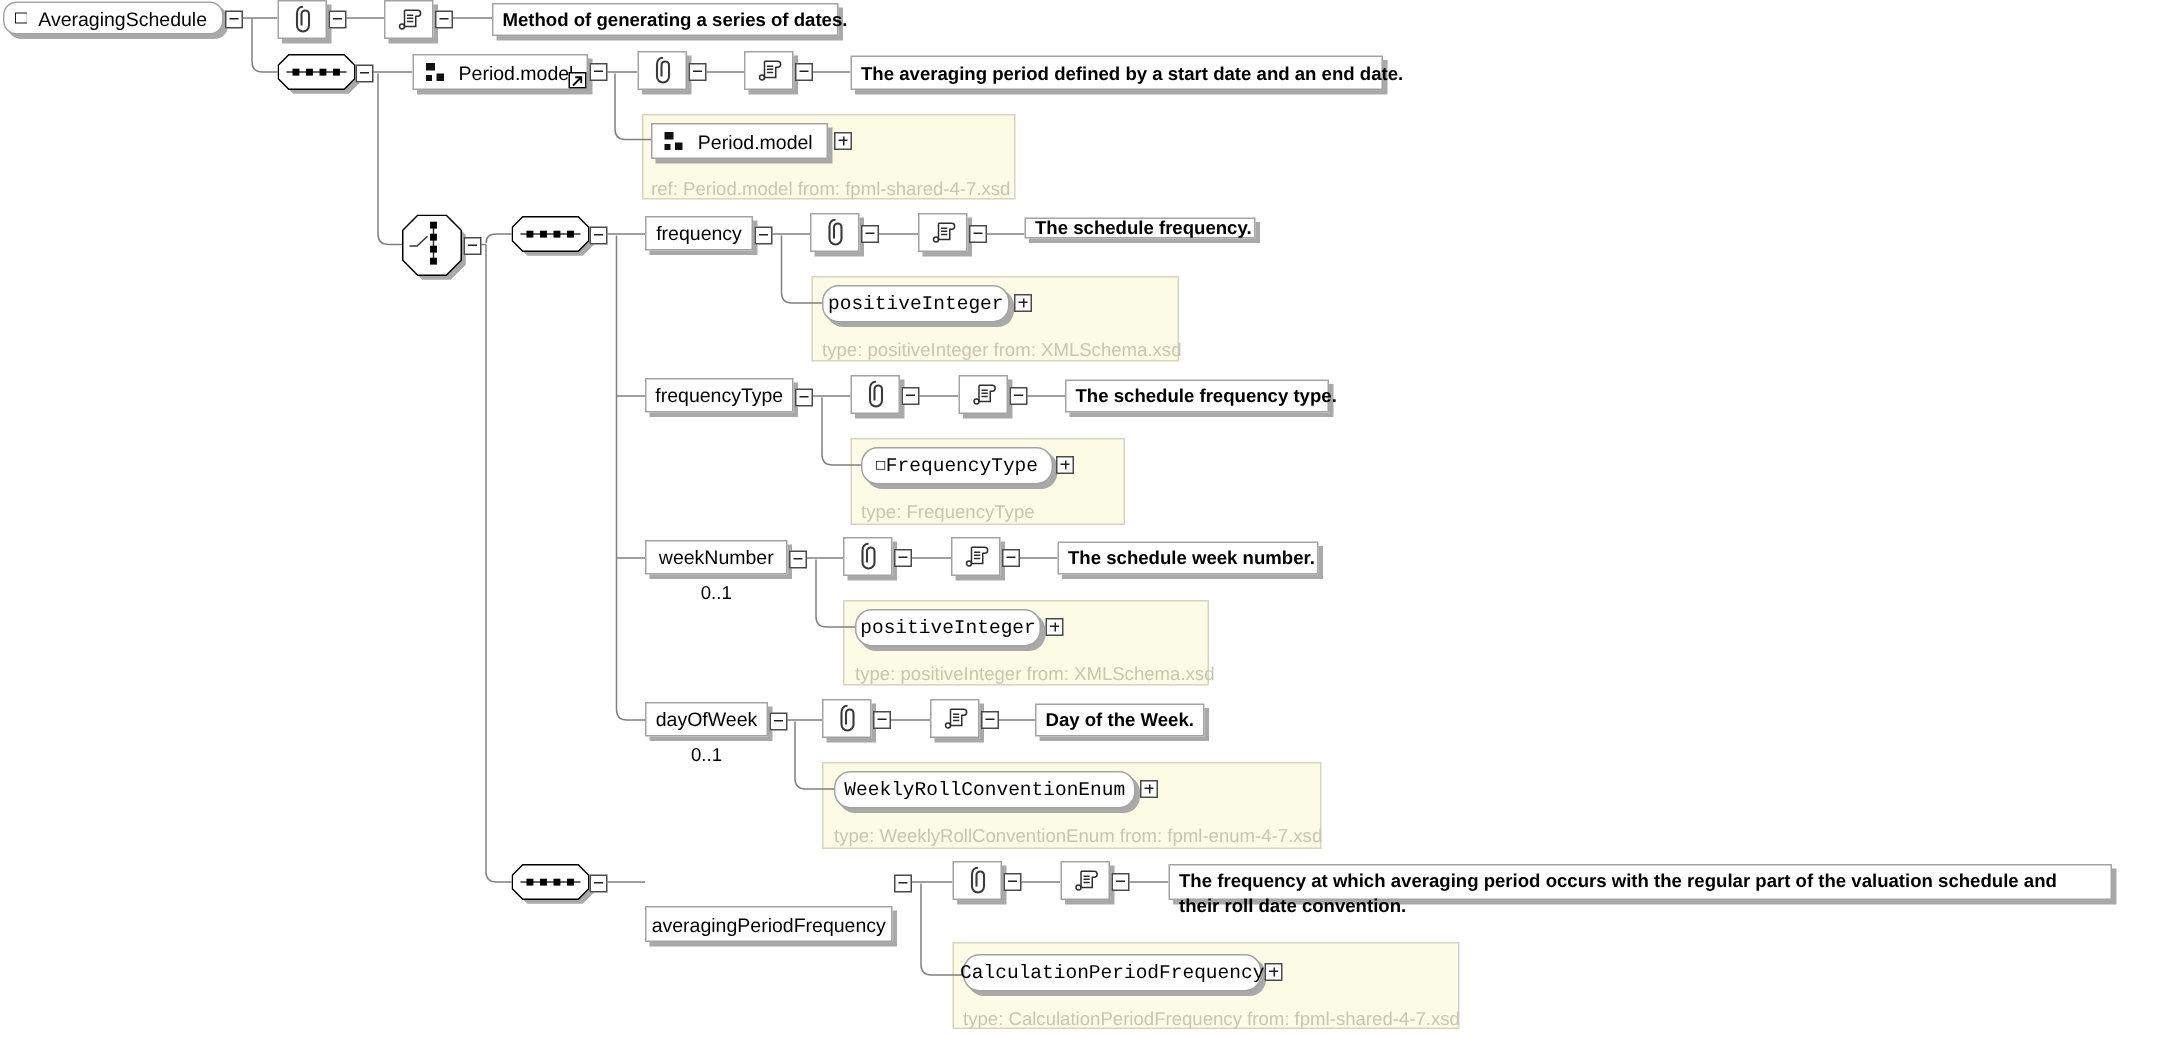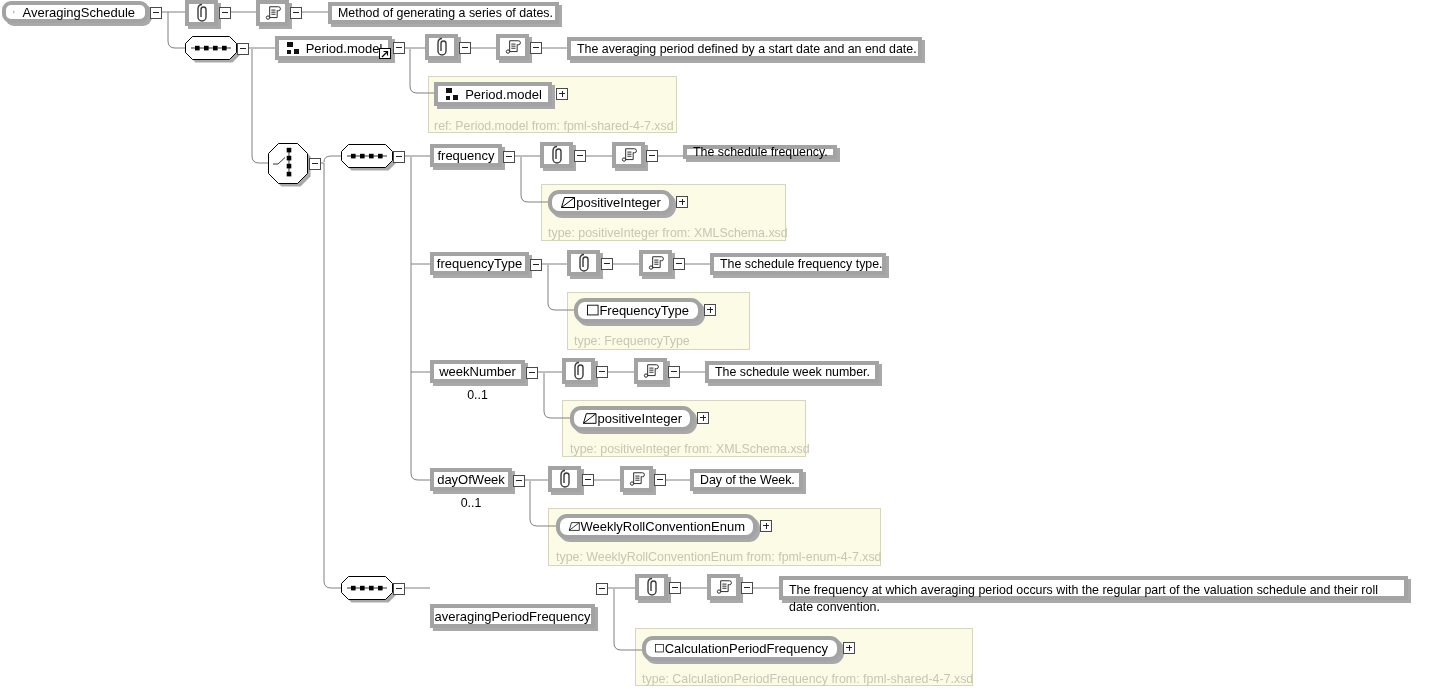--- a/index.html
+++ b/index.html
@@ -1,28 +1,28 @@
 <!DOCTYPE html>
 <html><head>
 <meta charset="utf-8">
 <style>
   html,body{margin:0;padding:0;background:#fff;}
   #canvas{position:relative;width:1446px;height:692px;background:#fff;
           font-family:"Liberation Sans",sans-serif;color:#000;overflow:hidden;}
   svg{display:block;}
 
   
-  .box{position:absolute;background:#fff;border:4px solid #a3a3a3;box-sizing:border-box;
+  .box{position:absolute;background:#fff;border:1px solid #a3a3a3;box-sizing:border-box;
        box-shadow:3px 3px 0 #a9a9a9;z-index:3;}
   .elem{display:flex;align-items:center;justify-content:center;font-size:13px;white-space:nowrap;}
-  .desc{display:flex;align-items:center;font-size:12.4px;padding:1px 6px;white-space:nowrap;}
+  .desc{display:flex;align-items:center;font-size:12.4px;padding:1px 6px;white-space:nowrap;font-weight:bold;}
   .desc.wrap{white-space:normal;line-height:17px;align-items:flex-start;padding-top:2px;}
   .iconbox{display:flex;align-items:center;justify-content:center;}
   .round{border-radius:9px;}
-  .tround{border-radius:11px;}
+  .tround{border-radius:11px;font-family:Liberation Mono, monospace;}
 
   
   .tg{position:absolute;width:12px;height:12px;background:#fff;border:1px solid #4a4a4a;
       box-sizing:border-box;z-index:4;}
   .tg::before{content:"";position:absolute;left:2px;right:2px;top:4px;height:1px;background:#222;}
   .tg.plus::after{content:"";position:absolute;top:2px;bottom:2px;left:5px;width:1px;background:#222;}
 
   
   .ypanel{position:absolute;background:#fcfce6;border:1px solid #d6d6c0;box-sizing:border-box;z-index:1;}
   .ynote{position:absolute;font-size:12.4px;color:#c6c6b2;white-space:nowrap;z-index:2;}

